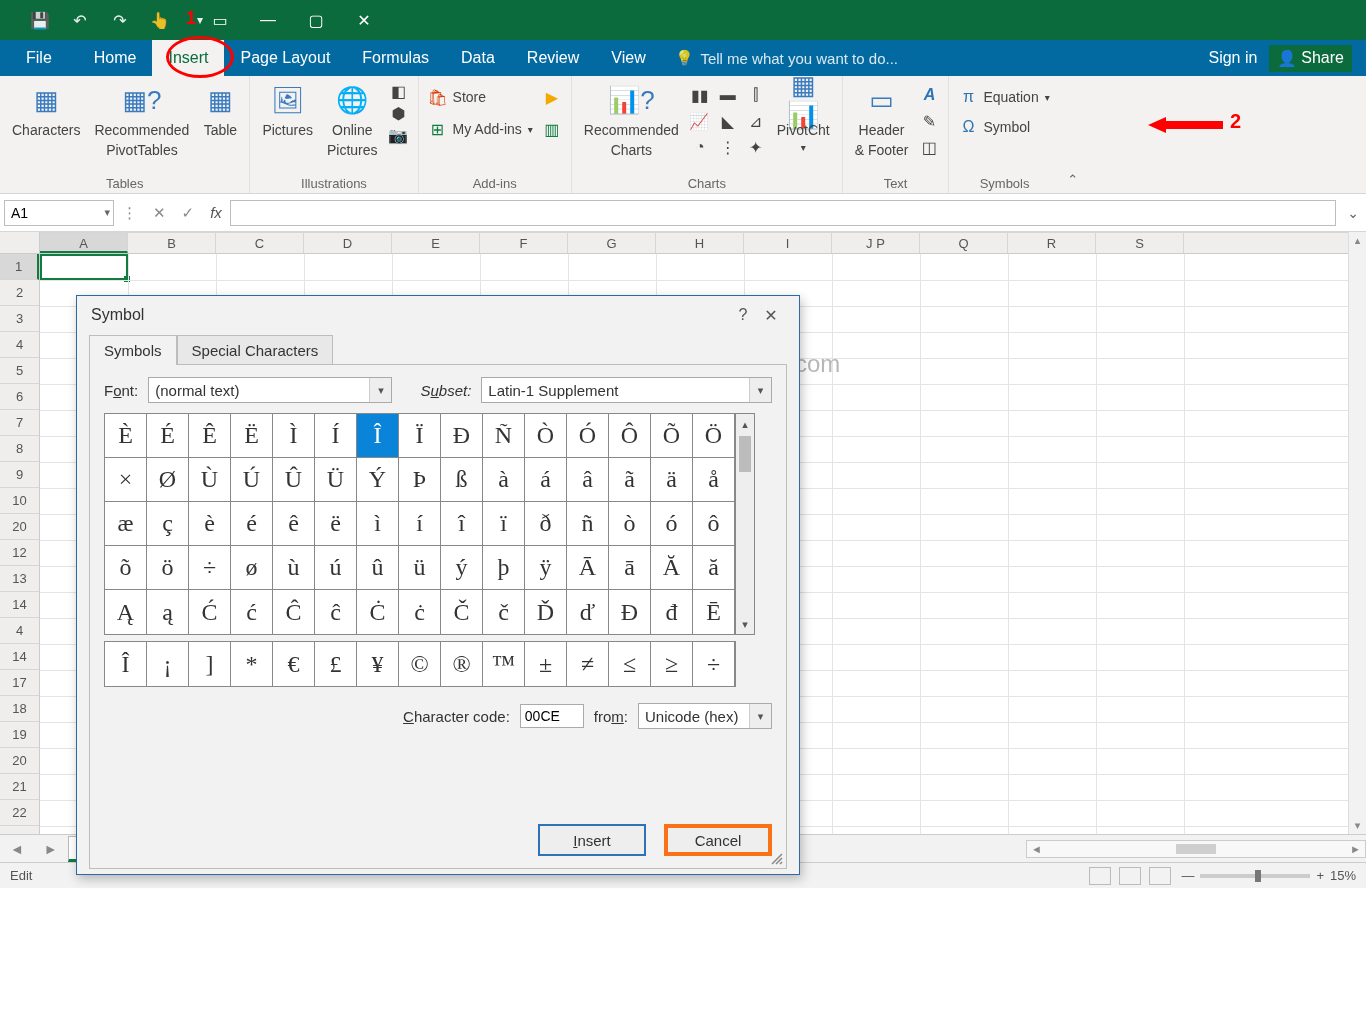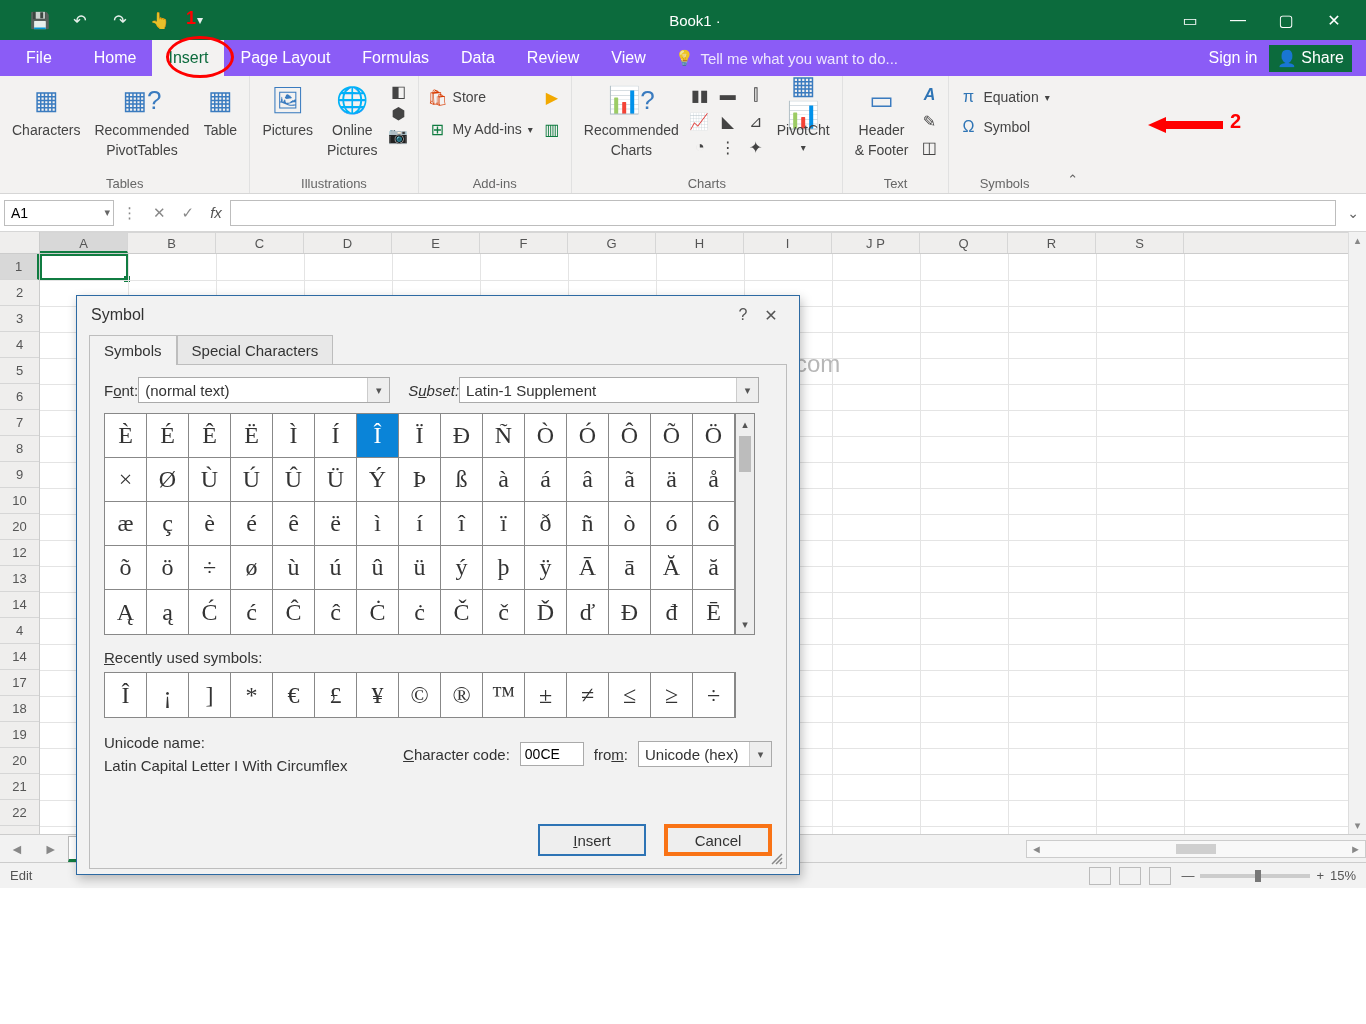--- a/index.html
+++ b/index.html
@@ -7,21 +7,21 @@
 
 
 .titlebar { background: #0c6b3d; height: 40px; display: flex; align-items: center; color: #fff; font-size: 13px; }
 .titlebar .qat { display: flex; align-items: center; gap: 20px; padding-left: 30px; }
 .titlebar .qat .icon { width: 20px; height: 20px; display: inline-flex; align-items: center; justify-content: center; font-size: 16px; color: #fff; opacity: .9; }
 .titlebar .title { flex: 1; text-align: center; font-size: 15px; }
 .titlebar .winctrls { display: flex; gap: 28px; padding-right: 22px; }
 .titlebar .winctrls .icon { width: 20px; height: 20px; display: inline-flex; align-items: center; justify-content: center; color: #fff; font-size: 16px; }
 
 
-.menubar { background: #8b5cf6; height: 36px; display: flex; align-items: center; color: #fff; font-size: 16px; }
+.menubar { background: #0369a1; height: 36px; display: flex; align-items: center; color: #fff; font-size: 16px; }
 .menubar .tab { padding: 0 16px; height: 100%; display: flex; align-items: center; cursor: pointer; }
 .menubar .tab.file { padding-left: 26px; padding-right: 26px; }
 .menubar .tab.active { background: #f3f2f1; color: #0c6b3d; }
 .menubar .tellme { flex: 1; padding-left: 14px; opacity: .85; font-size: 15px; display:flex; align-items:center; gap:6px;}
 .menubar .right { display: flex; align-items: center; gap: 12px; padding-right: 14px; font-size: 16px; }
 .menubar .right .share { background: #0c6b3d; padding: 4px 8px; display:flex; align-items:center; gap:4px;}
 
 .insert-circle { position:absolute; top:36px; left:166px; width:68px; height:42px; border:3px solid #ff0000; border-radius:50%; z-index:50; }
 .annot1 { position:absolute; top:8px; left:186px; color:#ff0000; font-weight:bold; font-size:18px; z-index:50; }
 .arrow2 { position:absolute; top:117px; left:1148px; width:75px; height:16px; z-index:50; }
@@ -70,21 +70,21 @@
 
 .dialog { position:absolute; top:295px; left:76px; width:724px; height:580px; background:#f2f2f2; border:1px solid #2d6aa3; box-shadow: 2px 4px 10px rgba(0,0,0,.25); z-index:40; font-size:14px; color:#333; }
 .dlg-title { height:38px; display:flex; align-items:center; padding:0 14px; font-size:16px; color:#333; }
 .dlg-title .sp { flex:1; }
 .dlg-title .btn { width:28px; text-align:center; font-size:16px; color:#555; cursor:pointer;}
 .dlg-tabs { display:flex; padding:0 12px; }
 .dlg-tabs .dtab { border:1px solid #bdbdbd; border-bottom:none; background:#f2f2f2; padding:6px 14px; font-size:15px; cursor:pointer; position:relative; top:1px; }
 .dlg-tabs .dtab.active { background:#f2f2f2; z-index:2; }
 .dlg-tabs .dtab:not(.active) { background:#e8e8e8; }
 .dlg-body { border:1px solid #bdbdbd; margin:0 12px 12px; padding:12px 14px 12px; height:505px; position:relative; }
-.fieldrow { display:flex; align-items:center; gap:0; margin-bottom:10px; font-size:15px;}
+.fieldrow { display:flex; align-items:center; gap:10px; margin-bottom:10px; font-size:15px;}
 .fieldrow label .u { text-decoration:underline; }
 .select { border:1px solid #aaa; background:#fff; height:26px; display:flex; align-items:center; padding:0 6px; position:relative; }
 .select .dd { position:absolute; right:0; top:0; bottom:0; width:22px; border-left:1px solid #ccc; display:flex; align-items:center; justify-content:center; font-size:11px; color:#555; background:#eee;}
 .symgrid-wrap { display:flex; }
 .symgrid { border:1px solid #888; border-right:none; }
 .symrow { display:flex; }
 .symcell { width:42px; height:44px; border-right:1px solid #888; border-bottom:1px solid #888; display:flex; align-items:center; justify-content:center; font-size:24px; font-family: "Times New Roman", serif; cursor:pointer; background:#fff;}
 .symcell.selected { background:#0a84d8; color:#fff; }
 .symrow:last-child .symcell { border-bottom:none; }
 .sym-scroll { width:20px; border:1px solid #888; background:#eee; display:flex; flex-direction:column; font-size:11px; color:#555;}
@@ -126,21 +126,20 @@
 <body>
 
 <div class="titlebar">
   <div class="qat">
     <span class="icon">💾</span>
     <span class="icon">↶</span>
     <span class="icon">↷</span>
     <span class="icon">👆</span>
     <span class="icon" style="font-size:12px;">▾</span>
   </div>
-  <div class="title">Book1 ·</div>
   <div class="winctrls">
     <span class="icon">▭</span>
     <span class="icon">—</span>
     <span class="icon">▢</span>
     <span class="icon">✕</span>
   </div>
 </div>
 
 <div class="annot1">1</div>
 <div class="insert-circle"></div>
@@ -551,44 +550,39 @@
           </div>
         </div>
       <div class="sym-scroll">
         <div class="arr">▴</div>
           <div class="thumb"></div>
           <div class="track"></div>
           <div class="arr">▾</div>
       </div>
     </div>
 
-    <div class="recent-label"><span></span><span class="u">R</span><span>ecently used symbols:</span></div>
     <div class="recentgrid" id="recentgrid">
         <div class="symcell">Î</div>
         <div class="symcell">¡</div>
         <div class="symcell">]</div>
         <div class="symcell">*</div>
         <div class="symcell">€</div>
         <div class="symcell">£</div>
         <div class="symcell">¥</div>
         <div class="symcell">©</div>
         <div class="symcell">®</div>
         <div class="symcell">™</div>
         <div class="symcell">±</div>
         <div class="symcell">≠</div>
         <div class="symcell">≤</div>
         <div class="symcell">≥</div>
         <div class="symcell">÷</div>
       </div>
 
     <div class="uni-row">
-      <div style="display:flex; flex-direction:column; gap:6px;">
-        <span class="lbl">Unicode name:</span>
-        <span>Latin Capital Letter I With Circumflex</span>
-      </div>
       <div style="flex:1"></div>
       <span class="lbl"><span></span><span class="u">C</span><span>haracter code:</span></span>
       <input style="width: 64px;" value="00CE">
       <span class="lbl"><span>fro</span><span class="u">m</span><span>:</span></span>
       <div class="select" style="width:134px;">
           <span>Unicode (hex)</span>
           <span class="dd">▾</span>
         </div>
     </div>
 

